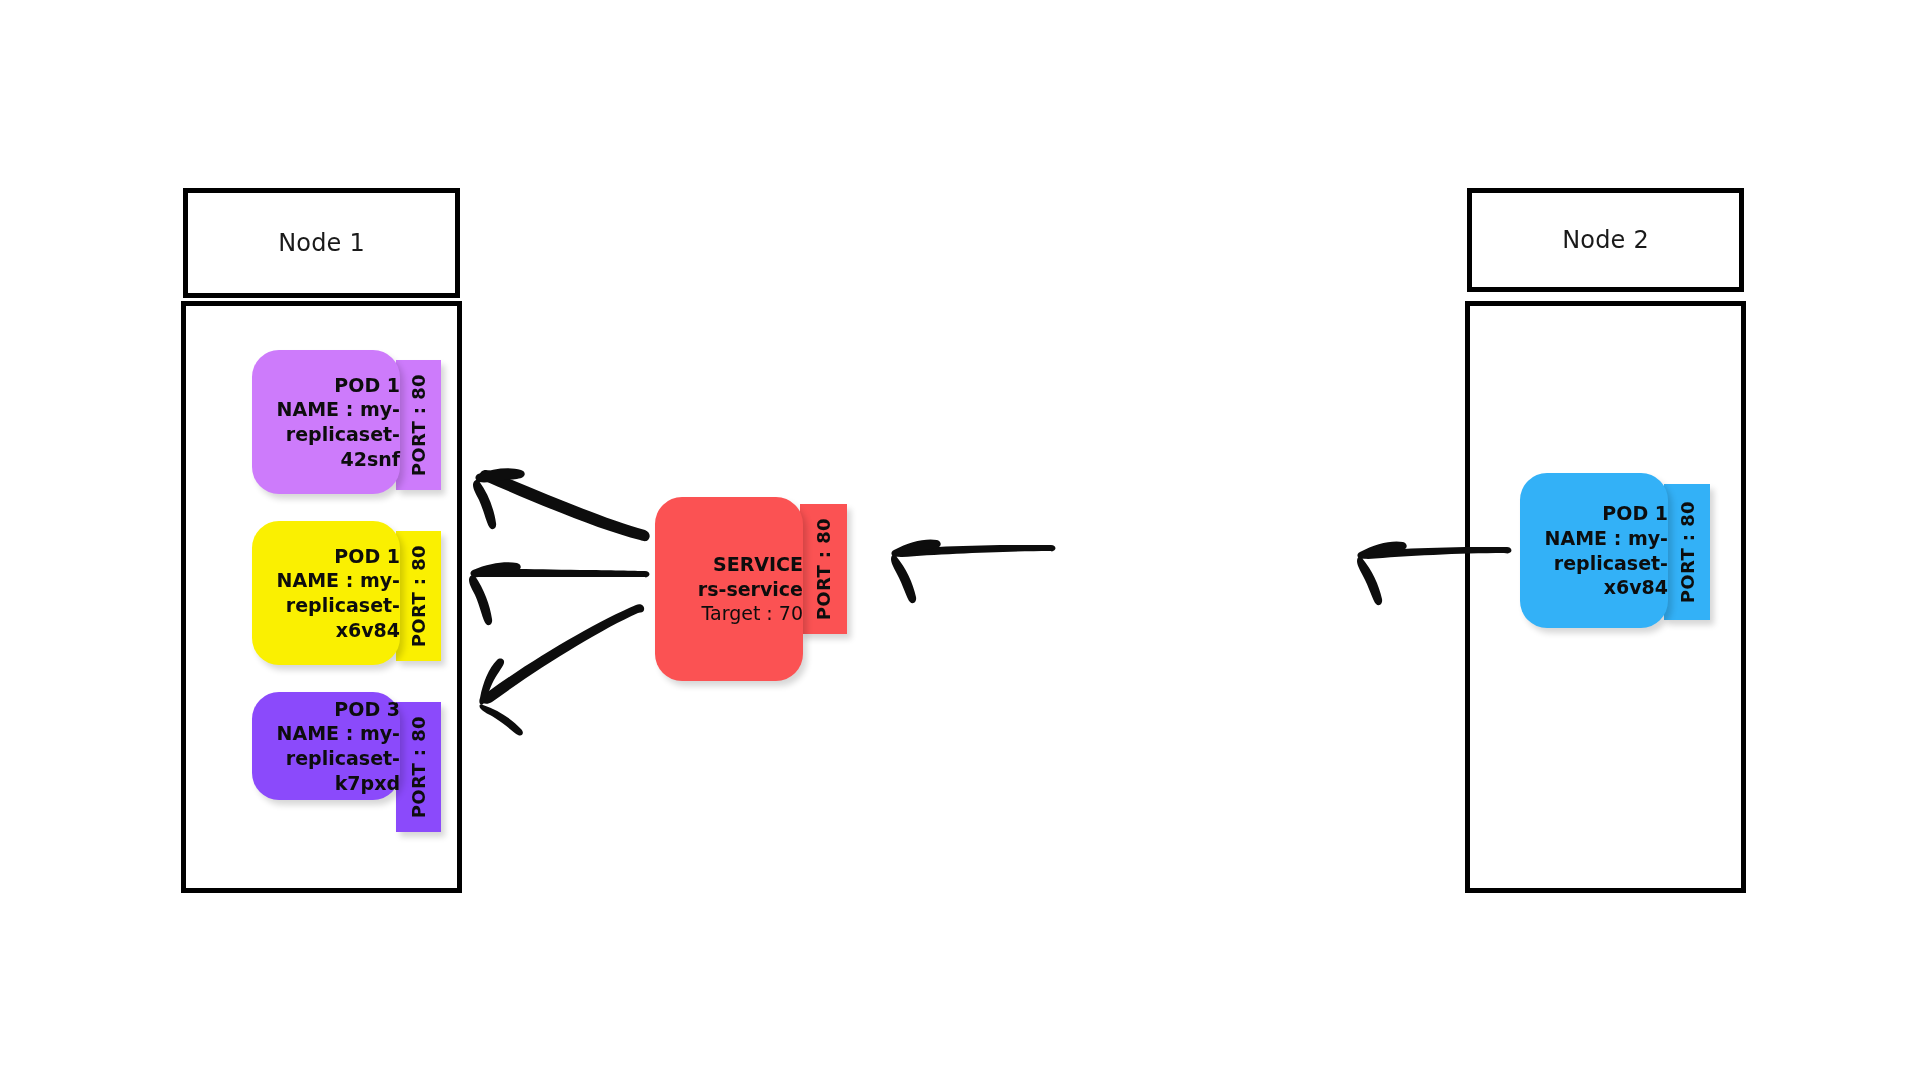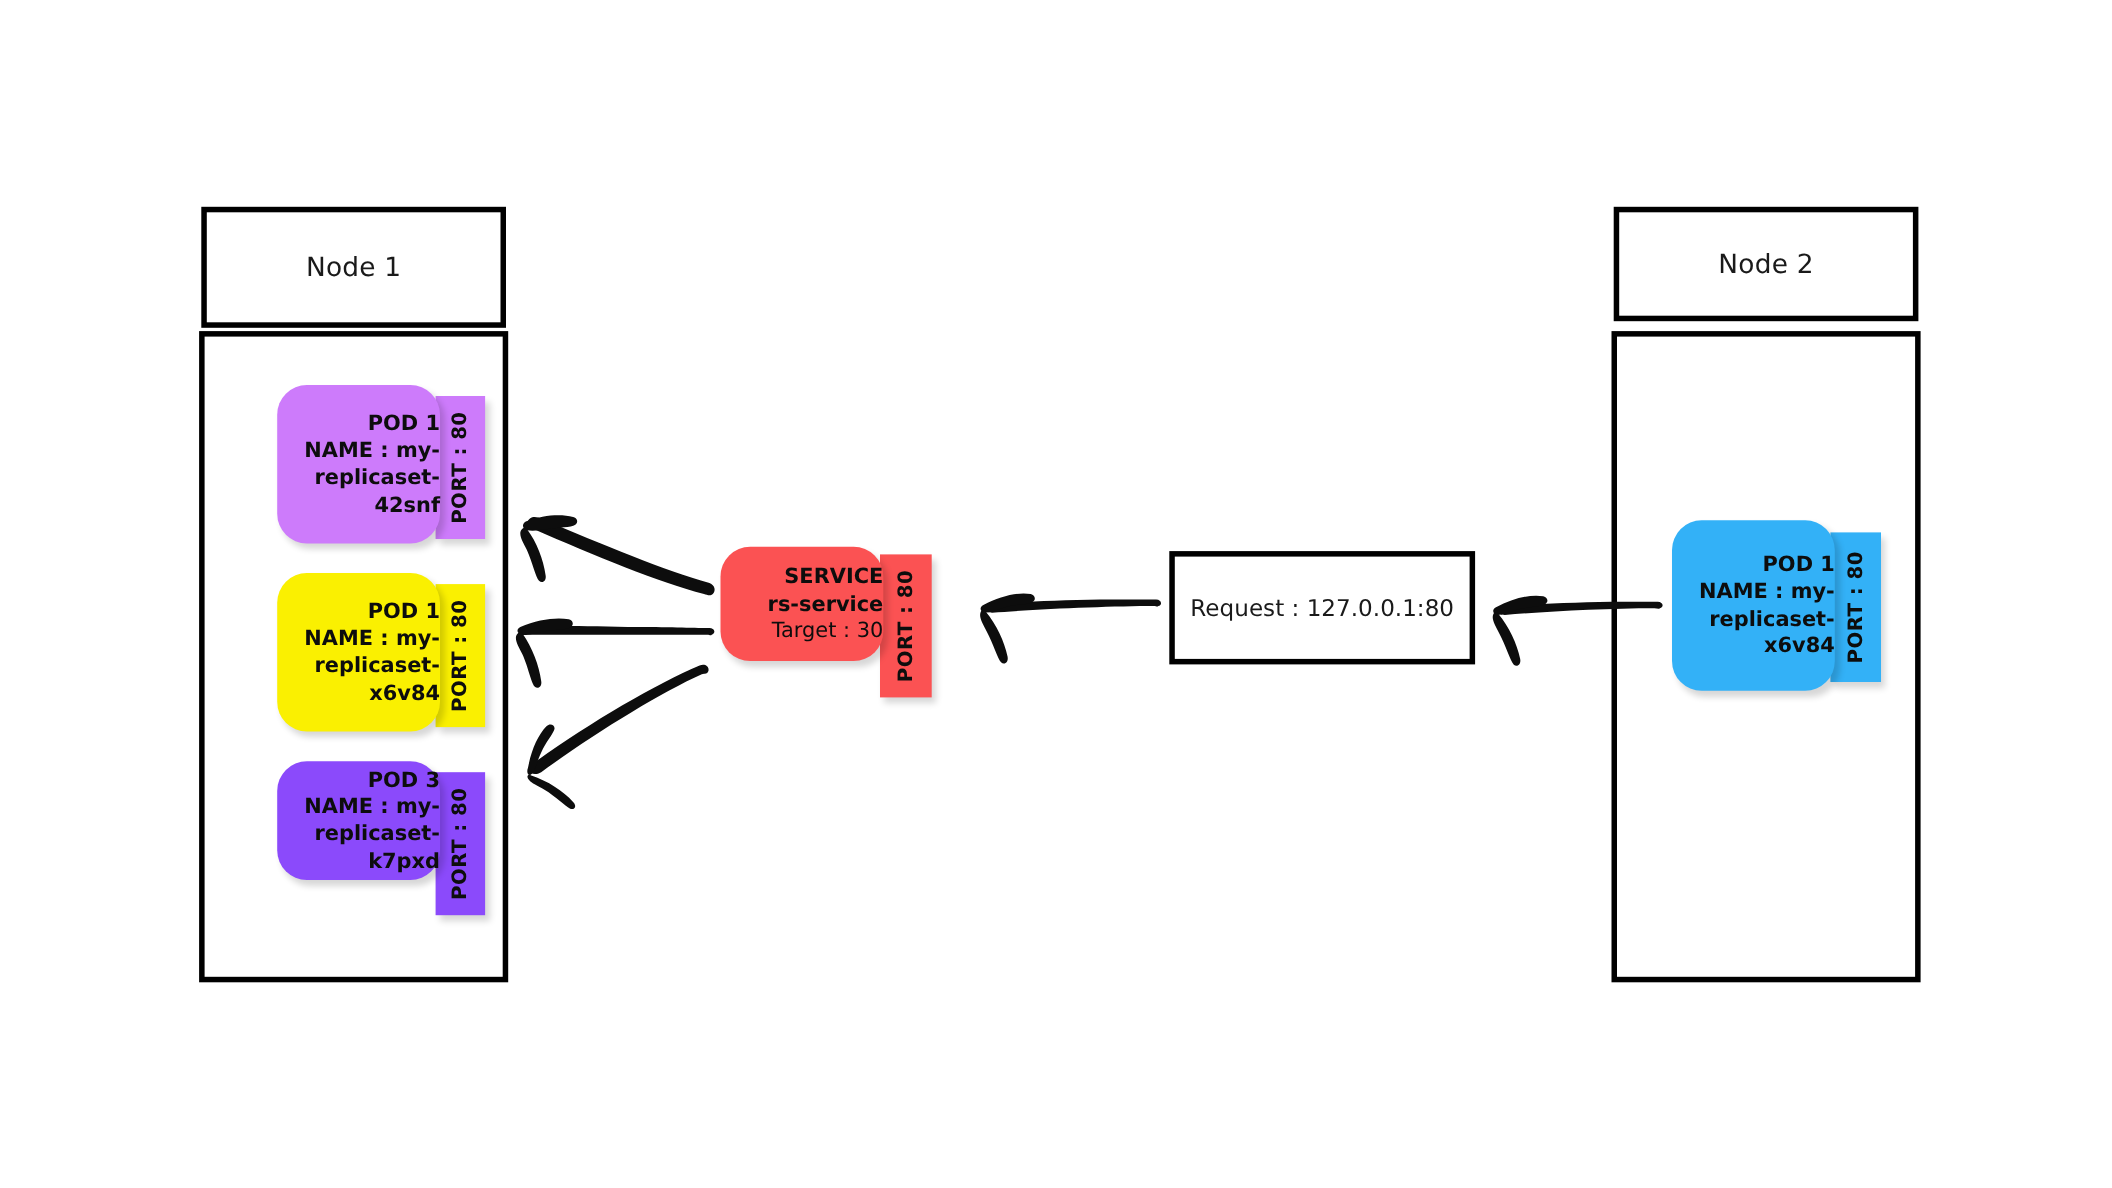--- a/index.html
+++ b/index.html
@@ -173,30 +173,27 @@
       <div class="card-line">NAME : my-</div>
       <div class="card-line">replicaset-</div>
       <div class="card-line">x6v84</div>
     </div>
   </div>
 
   <div class="card">
     <div class="card-port" id="svc-port" style="left: 800px; top: 504px; width: 47px; height: 130px; background: rgb(251, 82, 83);">
       <span class="card-port-label">PORT : 80</span>
     </div>
-    <div class="card-main" id="svc-main" style="left: 655px; top: 497px; width: 148px; height: 104px; background: rgb(251, 82, 83);">
+    <div class="card-main" id="svc-main" style="left: 655px; top: 497px; width: 148px; height: 184px; background: rgb(251, 82, 83);">
       <div class="card-line">SERVICE</div>
       <div class="card-line">rs-service</div>
-      <div class="card-line regular">Target : 30</div>
-    </div>
-  </div>
-
-  <div class="request-box" id="request-box" style="left: 1063px; top: 501px; width: 278px; height: 103px;">
-    <span class="request-label">Request : 127.0.0.1:80</span>
-  </div>
+      <div class="card-line regular">Target : 70</div>
+    </div>
+  </div>
+
 
   <svg id="arrows" viewBox="0 0 1920 1080">
     <g fill="#0d0d0d" stroke="none">
 
       <g>
         <path d="M 640 540 C 600 530, 540 505, 485 481 C 480 479, 478 475, 481 472 C 484 469, 489 470, 493 472 C 548 495, 605 519, 645 530 C 650 532, 651 537, 648 540 C 646 542, 643 541, 640 540 Z"></path>
         <path d="M 478 474 C 494 468, 510 467, 521 470 C 525 471, 526 475, 523 477 C 519 480, 508 479, 498 481 C 492 482, 484 483, 479 482 C 475 481, 474 476, 478 474 Z"></path>
         <path d="M 479 481 C 488 493, 494 509, 496 523 C 497 528, 493 531, 490 528 C 487 525, 484 511, 479 500 C 476 494, 473 489, 473 485 C 473 481, 477 478, 479 481 Z"></path>
       </g>
 

